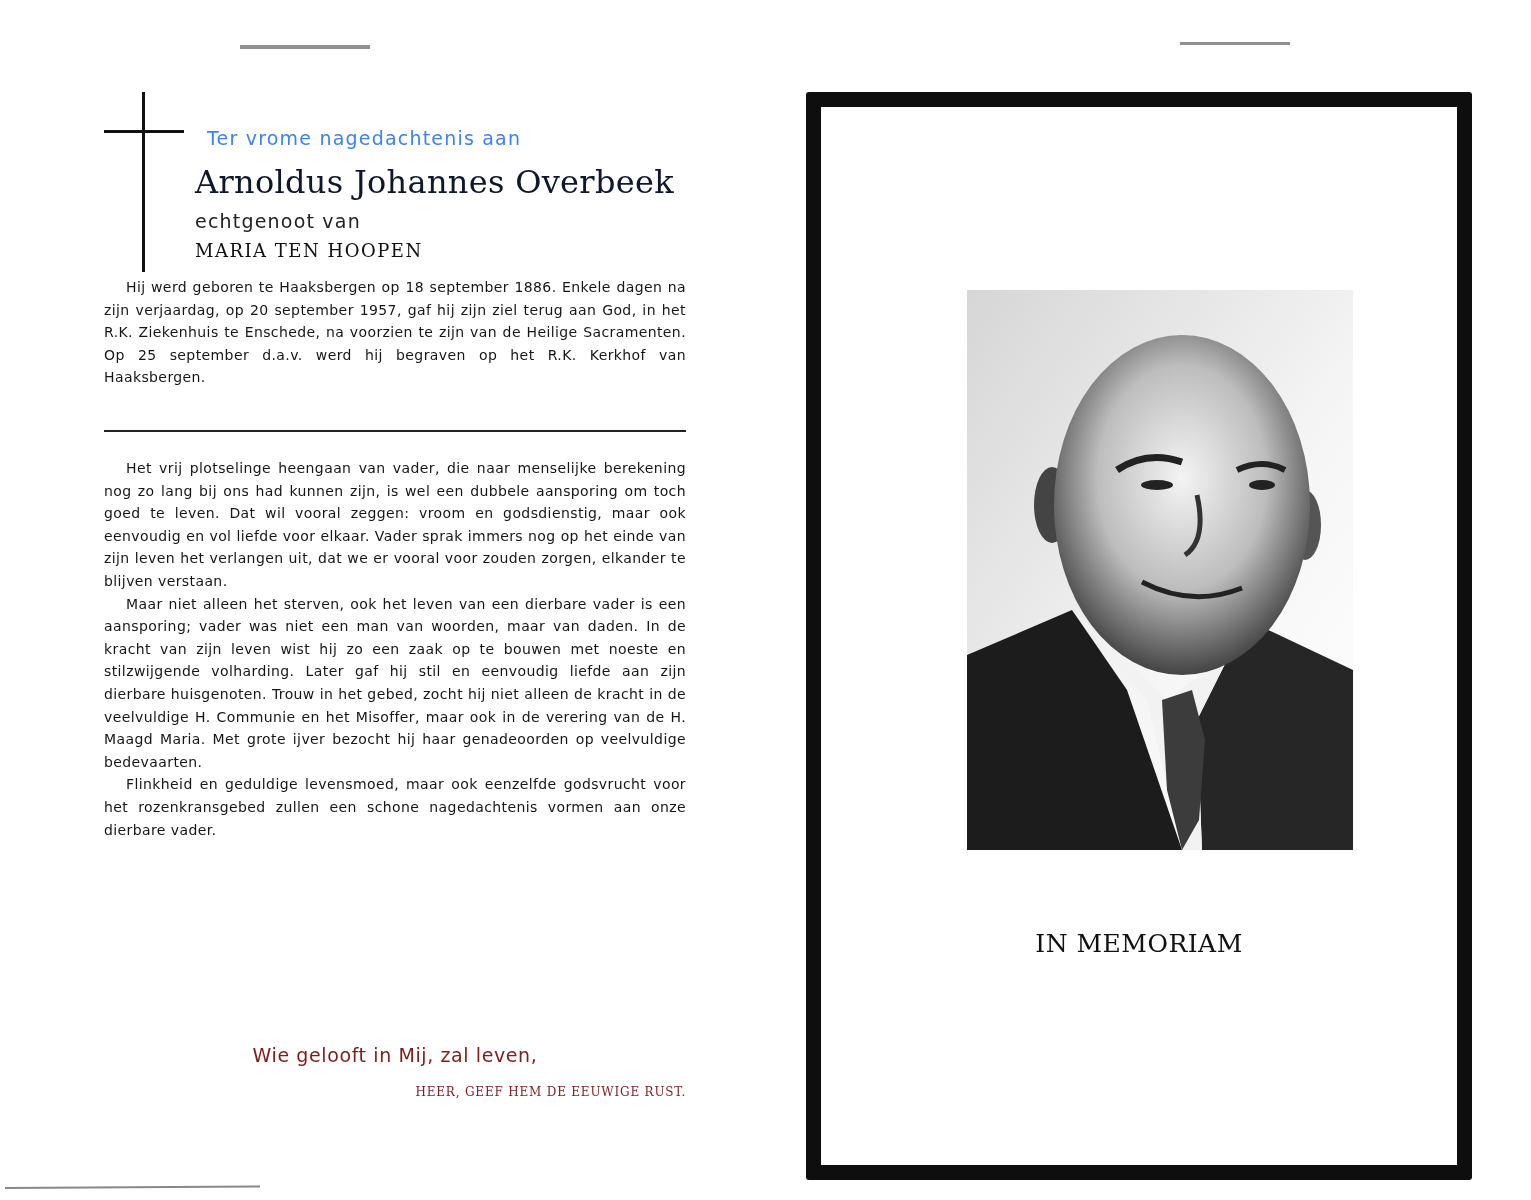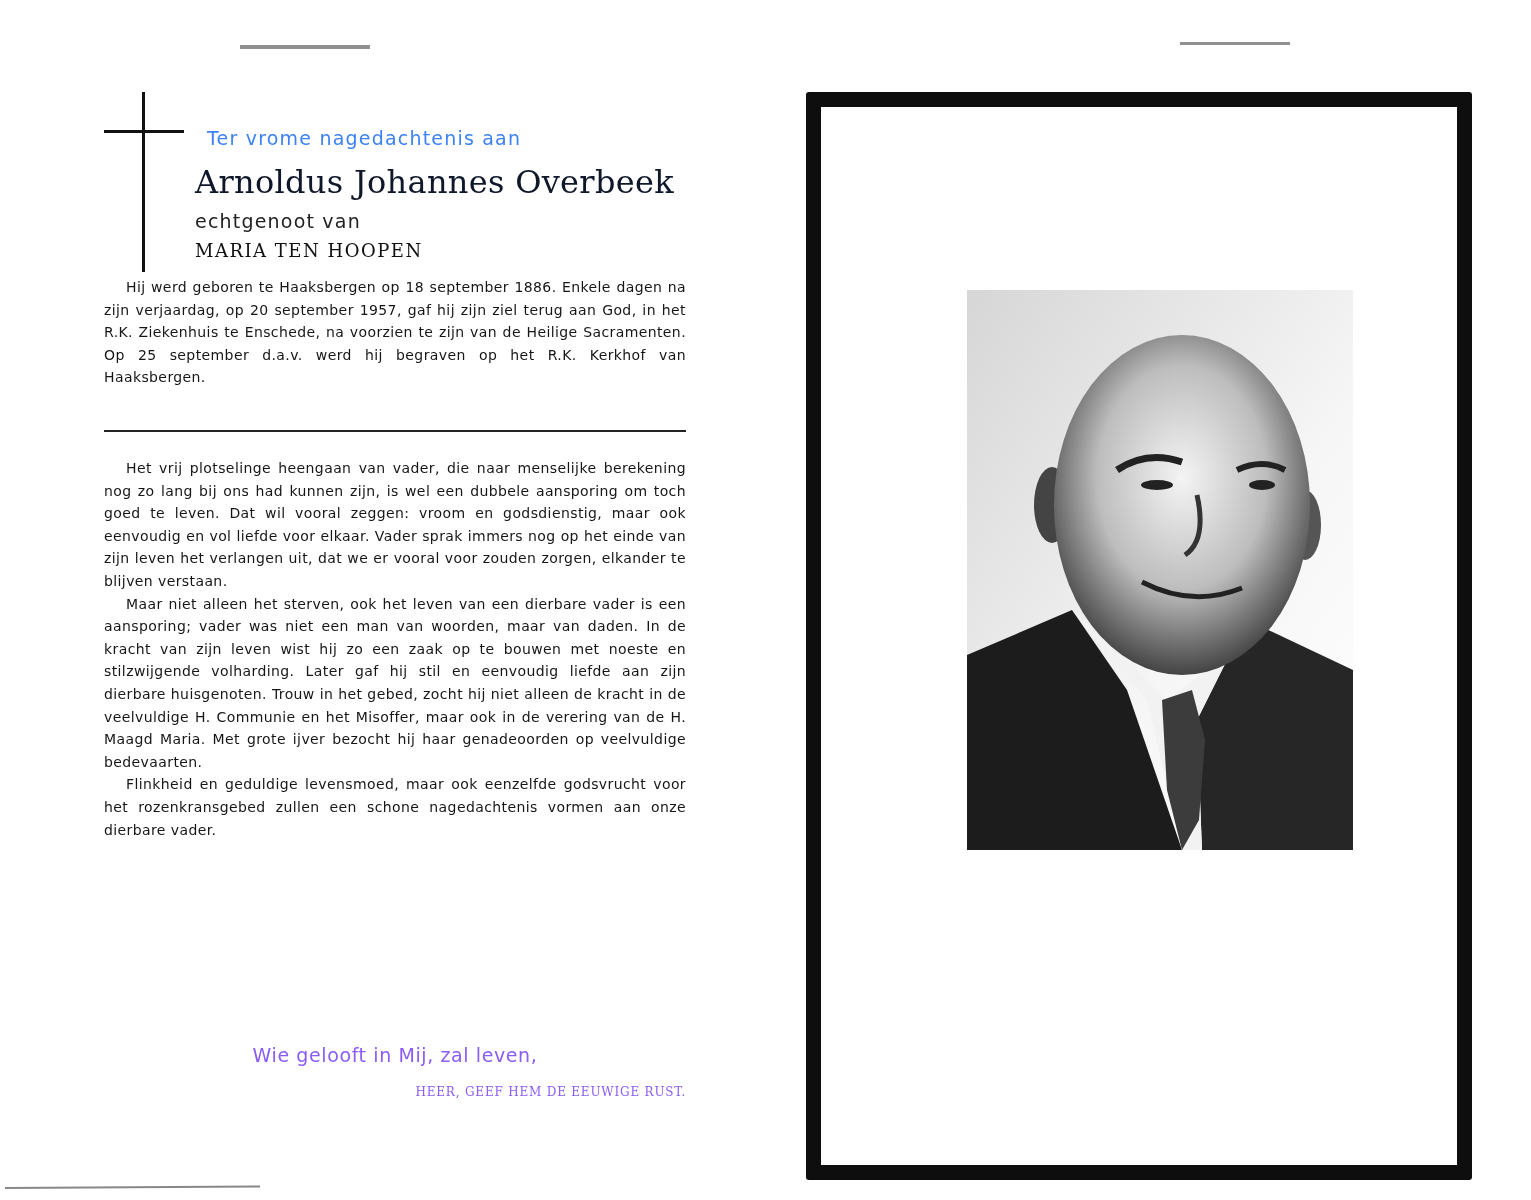--- a/index.html
+++ b/index.html
@@ -15,21 +15,21 @@
     .cross-h { position: absolute; left: 104px; top: 130px; width: 80px; height: 3px; background: #111; }
     .intro { position: absolute; left: 195px; top: 127px; font-size: 19px; letter-spacing: 1.2px; color: #3b82f6; margin-left: 12px; }
     .name { position: absolute; left: 195px; top: 163px; font-size: 32px; font-family: "DejaVu Serif", "Liberation Serif", serif; letter-spacing: .3px; color: #0f172a; }
     .spouse-label { position: absolute; left: 195px; top: 210px; font-size: 19px; letter-spacing: 1.2px; color: #222; }
     .spouse-name { position: absolute; left: 195px; top: 240px; font-size: 18px; font-family: "DejaVu Serif", "Liberation Serif", serif; letter-spacing: 1.5px; color: #111; }
     .para { position: absolute; left: 104px; width: 582px; font-size: 14px; line-height: 22.6px; text-align: justify; color: #161616; letter-spacing: .4px; }
     .para p { margin: 0; text-indent: 22px; }
     .bio { top: 276px; }
     .divider { position: absolute; left: 104px; top: 430px; width: 582px; height: 2px; background: #222; }
     .reflection { top: 457px; }
-    .closing { position: absolute; left: 104px; width: 582px; text-align: center; color: #8b5cf6; }
+    .closing { position: absolute; left: 104px; width: 582px; text-align: center; color: #7f1d1d; }
     .verse1 { top: 1044px; font-size: 19px; letter-spacing: .6px; }
     .verse2 { top: 1068px; font-size: 19px; letter-spacing: .6px; }
     .prayer { top: 1085px; font-size: 12px; letter-spacing: .8px; font-family: "DejaVu Serif", "Liberation Serif", serif; text-align: right; }
     .fold-line { position: absolute; left: 5px; top: 1187px; width: 255px; height: 2px; background: #888; transform: rotate(-.35deg); transform-origin: left; }
     
     .frame {
       position: absolute; left: 806px; top: 92px; width: 636px; height: 1058px;
       border: 15px solid #0e0e0e; border-radius: 3px; background: #fff;
     }
     .photo {
@@ -107,13 +107,14 @@
       <path d="M150 180 Q180 160 215 172" stroke="#222" stroke-width="7" fill="none"></path>
       <path d="M270 180 Q295 168 318 180" stroke="#222" stroke-width="6" fill="none"></path>
       <ellipse cx="190" cy="195" rx="16" ry="5" fill="#222"></ellipse>
       <ellipse cx="295" cy="195" rx="13" ry="5" fill="#222"></ellipse>
 
       <path d="M230 205 Q240 250 218 265" stroke="#333" stroke-width="5" fill="none"></path>
 
       <path d="M175 292 Q225 318 275 298" stroke="#222" stroke-width="5" fill="none"></path>
     </svg>
   </div>
+  <div class="caption">IN MEMORIAM</div>
 </div>
 
 </body></html>

